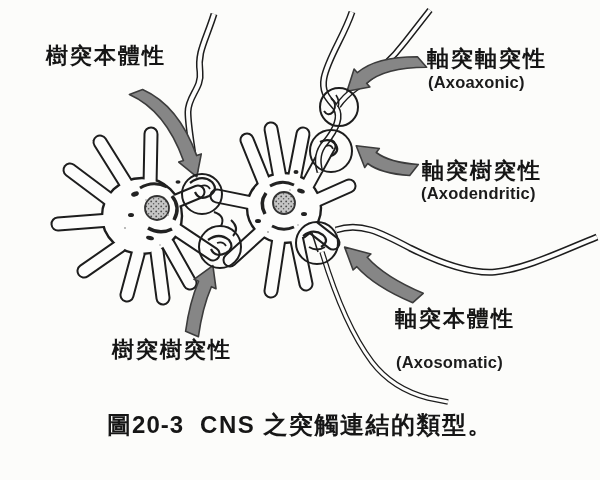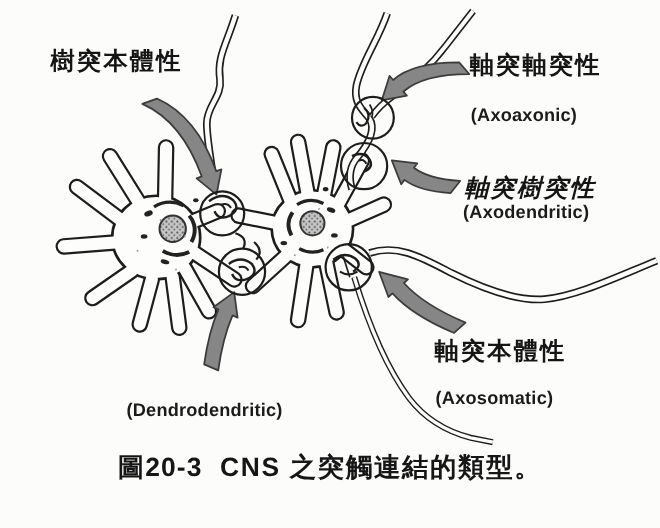--- a/index.html
+++ b/index.html
@@ -178,27 +178,27 @@
       <path d="M309,247 Q317,252 325,247" stroke-width="1.8"></path>
       <path d="M312,233 L318,252" stroke-width="1.5"></path>
       <path d="M214,212 Q226,216 221,226" stroke-width="2"></path>
       <path d="M231,220 Q240,228 233,236" stroke-width="2"></path>
     </g>
   </svg>
 
   <div class="lbl zh" style="left:46px; top:44px;">樹突本體性</div>
 
   <div class="lbl zh" style="left:427px; top:47px;text-align:right;">軸突軸突性</div>
-  <div class="lbl en" style="left:428px; top:74px;margin-top:23px;">(Axoaxonic)</div>
-
-  <div class="lbl zh" style="left:422px; top:159px;font-style:italic;">軸突樹突性</div>
+  <div class="lbl en" style="left:428px; top:74px;">(Axoaxonic)</div>
+
+  <div class="lbl zh" style="left:422px; top:159px;">軸突樹突性</div>
   <div class="lbl zh" style="left:395px; top:307px;">軸突本體性</div>
 
   <div class="lbl en" style="left:421px; top:185px;">(Axodendritic)</div>
   <div class="lbl en" style="left:396px; top:354px;">(Axosomatic)</div>
 
-  <div class="lbl en" style="left:115px; top:365px;">(Dendrodendritic)</div>
+  <div class="lbl zh" style="left:112px; top:338px;">樹突樹突性</div>
 
   <div class="caption">
     <span class="fig">圖20-3</span><span class="txt">CNS 之突觸連結的類型。</span>
   </div>
 
 </div>
 
 </body></html>

